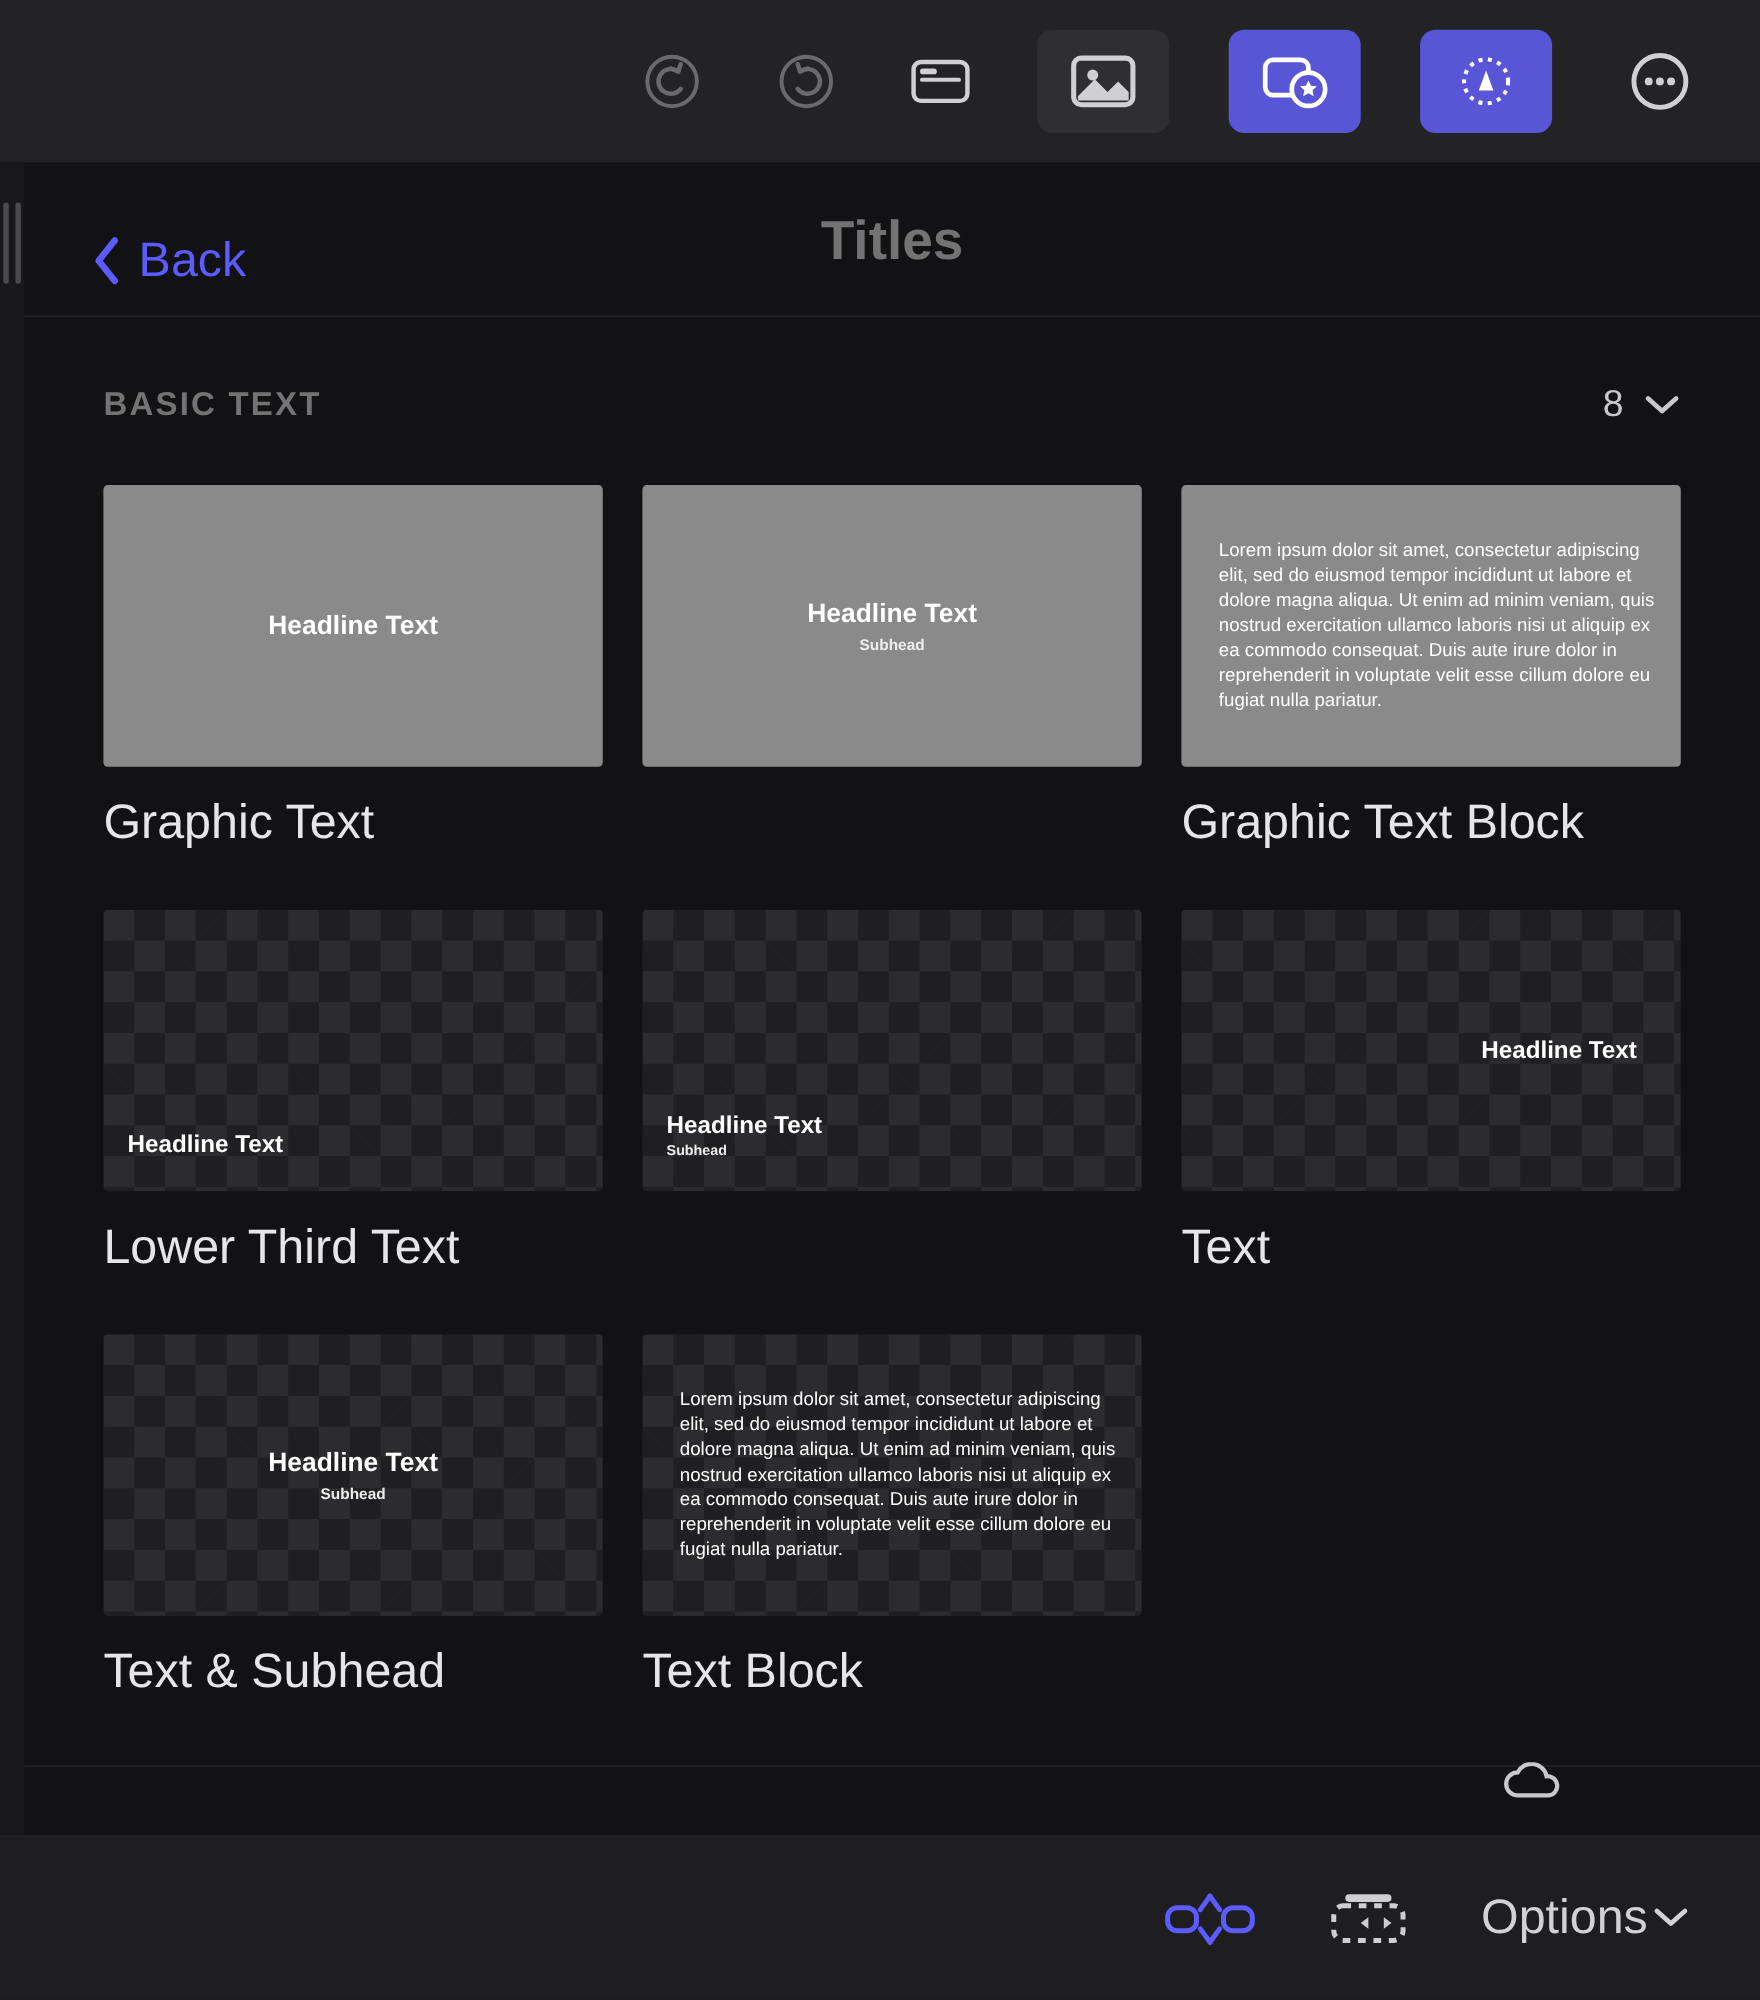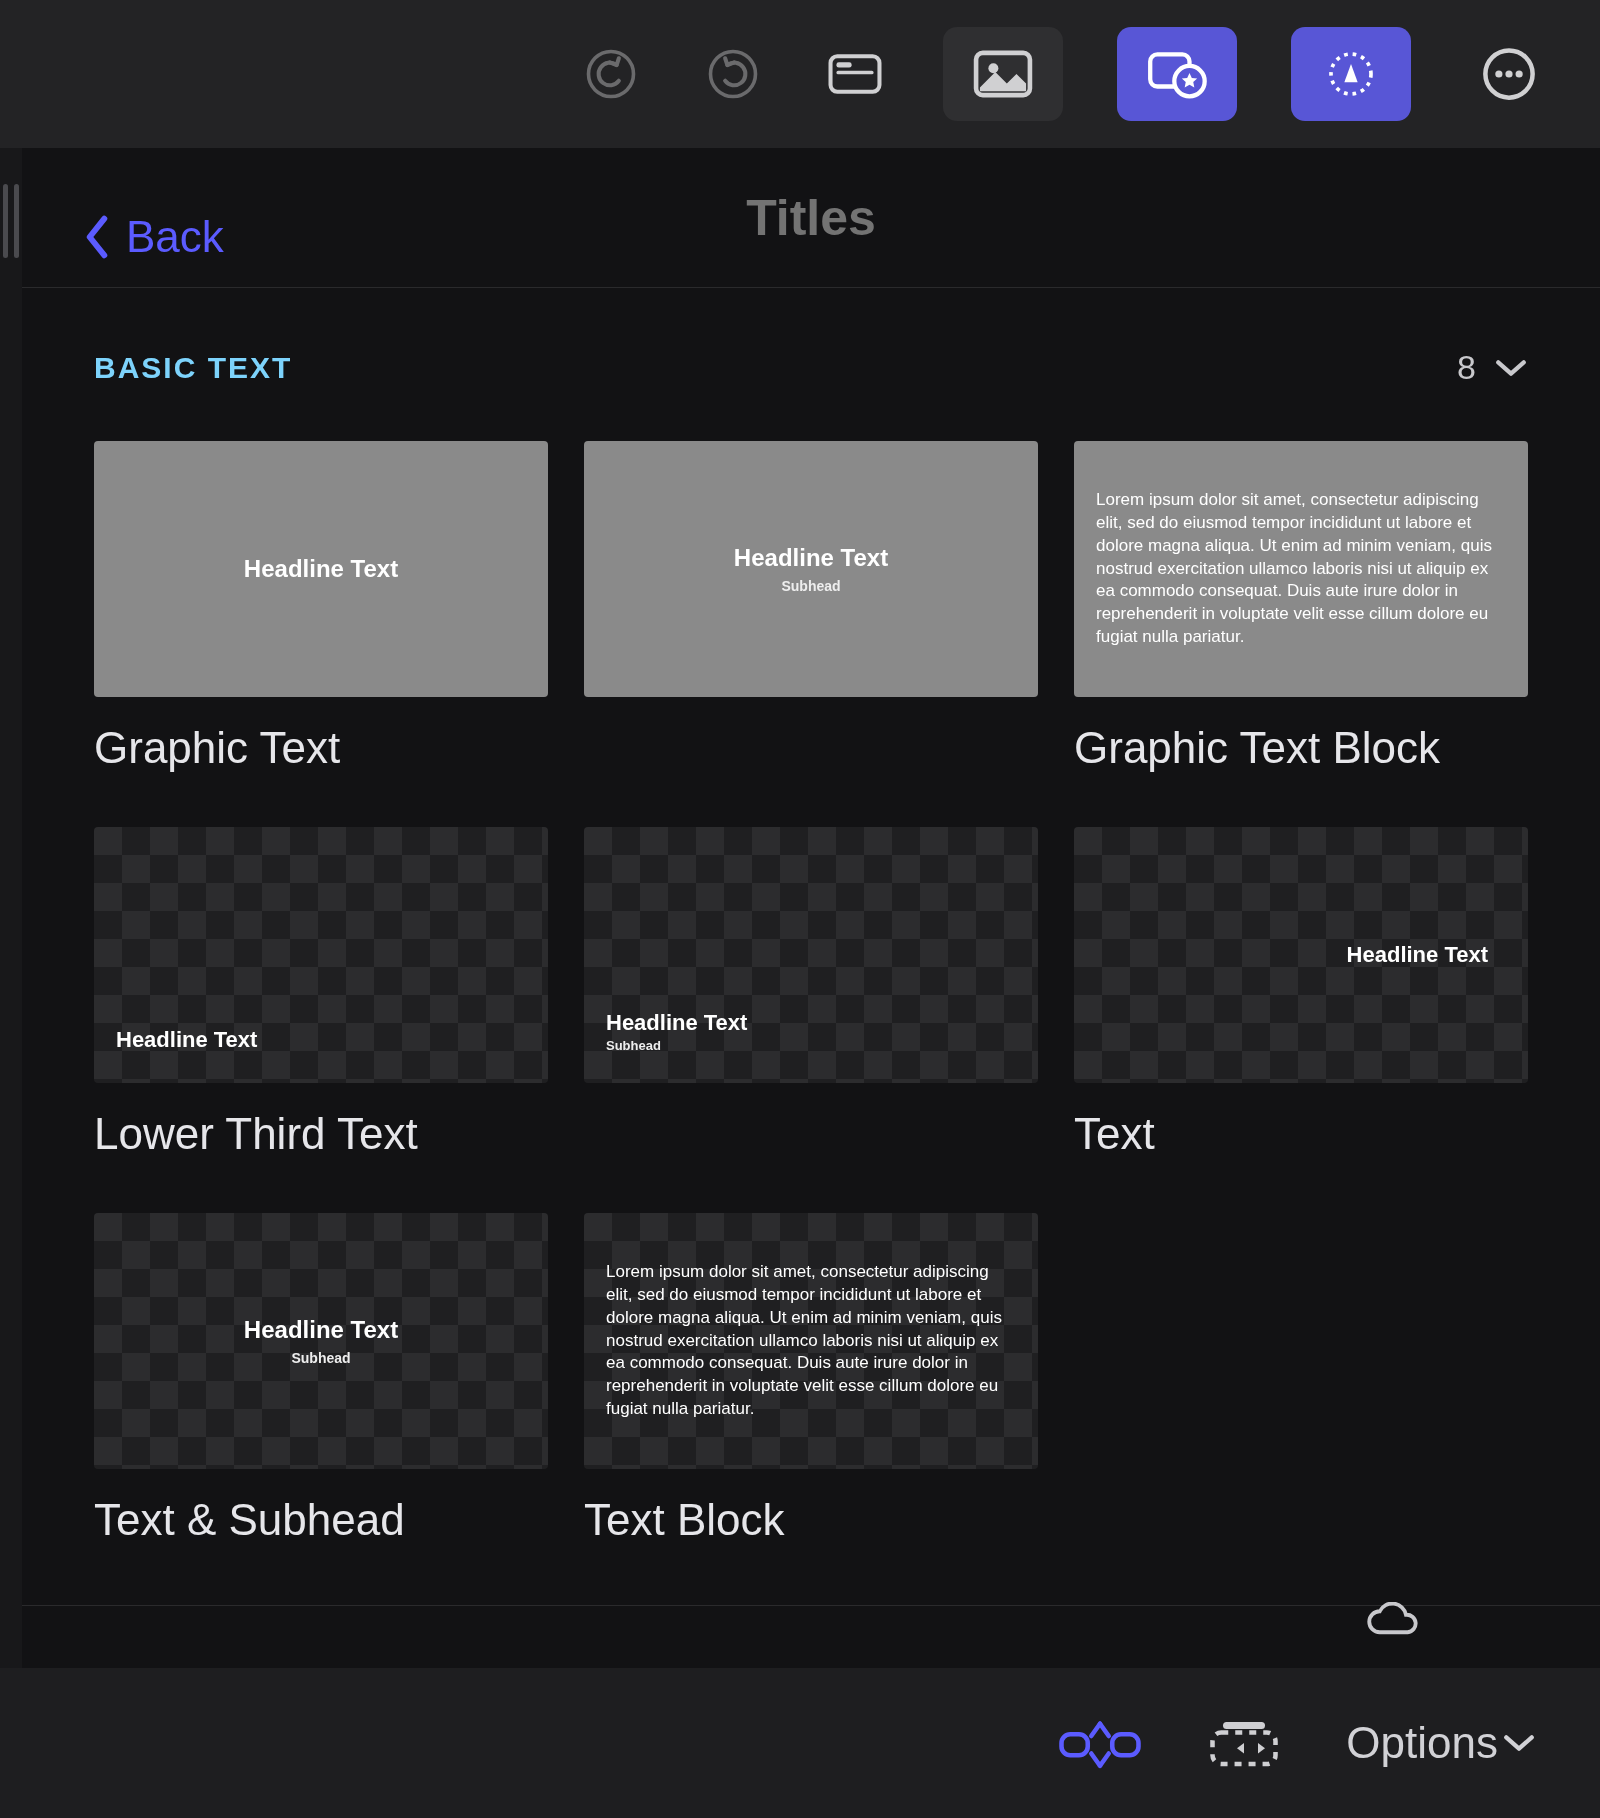--- a/index.html
+++ b/index.html
@@ -86,21 +86,21 @@
   .section-head {
     display: flex;
     align-items: center;
     justify-content: space-between;
     padding: 60px 72px 10px 72px;
   }
   .section-label {
     font-size: 30px;
     font-weight: 600;
     letter-spacing: 2px;
-    color: #7dd3fc;
+    color: #737373;
     text-transform: uppercase;
   }
   .section-count {
     display: flex; align-items: center; gap: 18px;
     color: #c8c8cc;
     font-size: 34px;
   }
   .section-count svg { width: 34px; height: 24px; }
 
   
@@ -134,20 +134,21 @@
   .thumb .headline {
     color: #fff; font-weight: 700; font-size: 24px;
   }
   .thumb .subhead {
     color: #eee; font-weight: 600; font-size: 14px; margin-top: 6px;
   }
   .thumb .lorem {
     color: #fff; font-size: 17px; line-height: 1.35;
     padding: 10px 22px; text-align: left;
     font-weight: 500;
+    margin-left: 12px;
   }
   .thumb.lower-third { align-items: flex-start; justify-content: flex-end; padding: 0 0 30px 22px; }
   .thumb.lower-third .headline { font-size: 22px; }
   .thumb.lower-third .subhead { font-size: 13px; margin-top:2px; }
   .thumb.right-center { align-items: flex-end; justify-content: center; padding-right: 40px; }
   .thumb.right-center .headline { font-size: 22px; }
 
   .tile-label {
     font-size: 44px;
     color: #e6e6ea;

